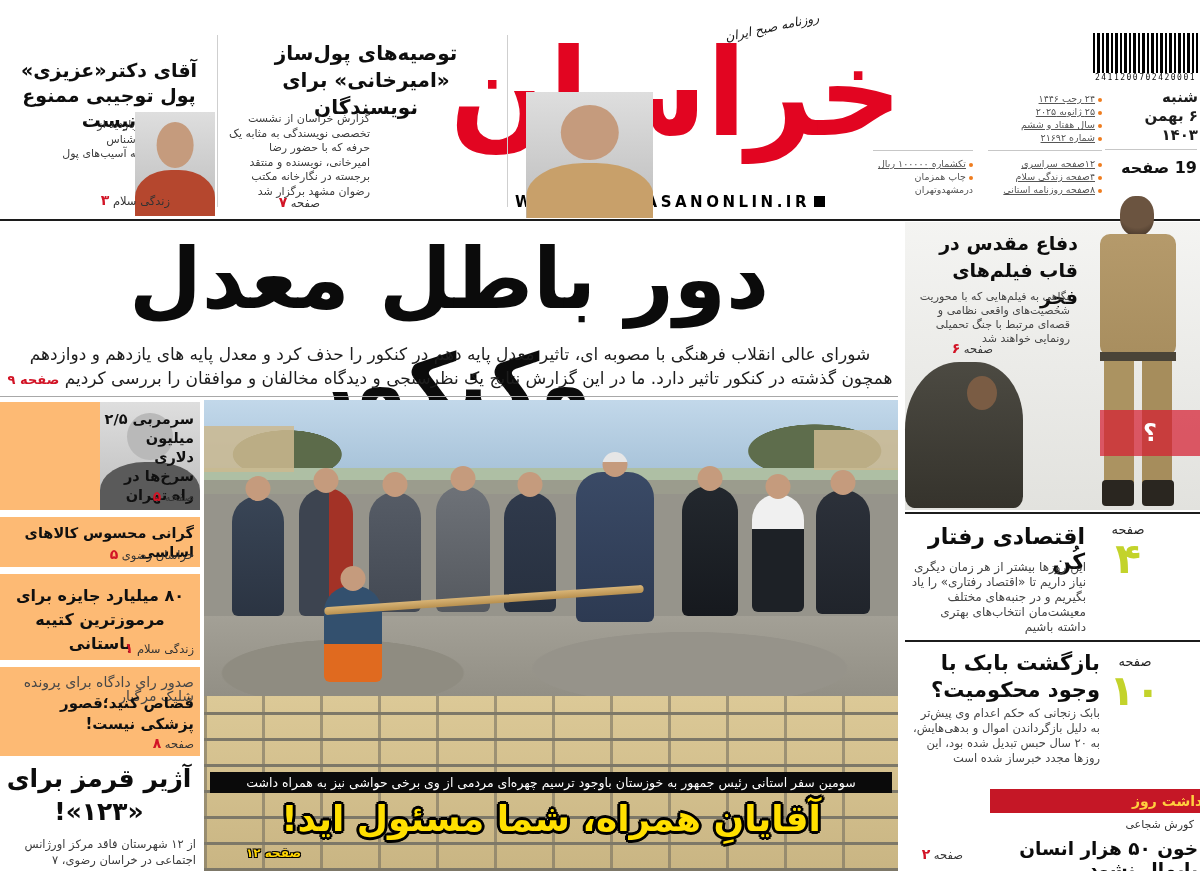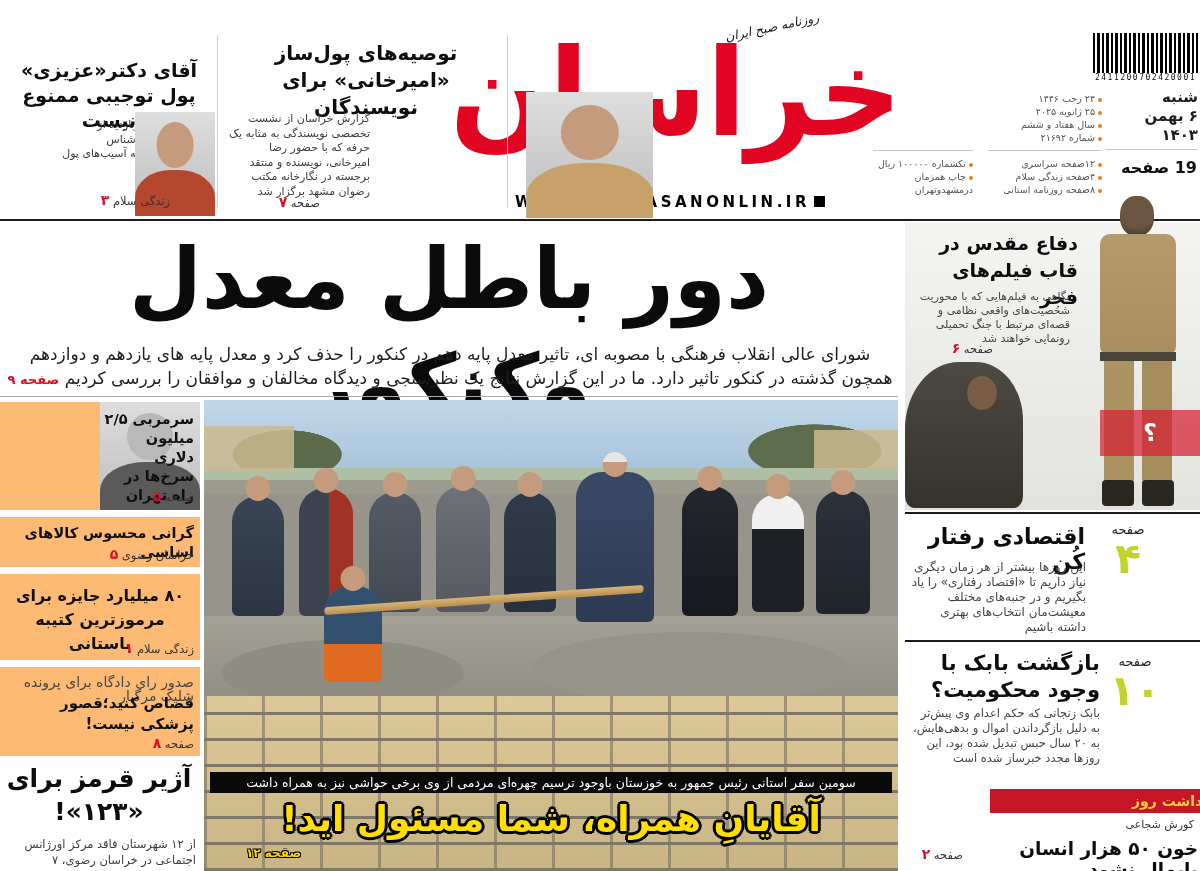--- a/index.html
+++ b/index.html
@@ -8,21 +8,21 @@
   .abs{position:absolute;}
   .rt{text-align:right;}
   .ct{text-align:center;}
 
   
   .barcode-bars{height:40px;background:repeating-linear-gradient(90deg,#000 0 2px,#fff 2px 4px,#000 4px 7px,#fff 7px 9px);}
   .barcode-num{font-family:"DejaVu Sans Mono",monospace;font-size:8px;letter-spacing:1.5px;direction:ltr;text-align:center;color:#111;}
   .dateblock{font-size:15px;font-weight:bold;line-height:19px;color:#1c1c1c;}
   .pages-total{font-size:16px;font-weight:bold;color:#111;}
   .infocol{font-size:9.5px;color:#555;line-height:13px;}
-  .infocol .row{white-space:nowrap;}
+  .infocol .row{white-space:nowrap;text-decoration:underline;}
   .dot{display:inline-block;width:4px;height:4px;border-radius:50%;background:#ef7c1e;margin-left:3px;vertical-align:middle;}
   .hairline{border-top:1px solid #c7c7c7;height:0;}
   .logo-text{font-size:116px;font-weight:bold;color:#e20521;line-height:150px;transform:scaleY(1.04);}
   .tagline{font-size:12.5px;color:#161616;transform:rotate(-12deg);font-style:italic;}
   .urlbar{font-size:15px;font-weight:bold;letter-spacing:3.5px;direction:ltr;text-align:left;color:#000;}
   .urlbar .sq{display:inline-block;width:11px;height:11px;background:#000;margin-left:4px;}
   .vdiv{width:1px;background:#cfcfcf;}
 
   
   .t-title{font-weight:bold;color:#0e0e0e;}

